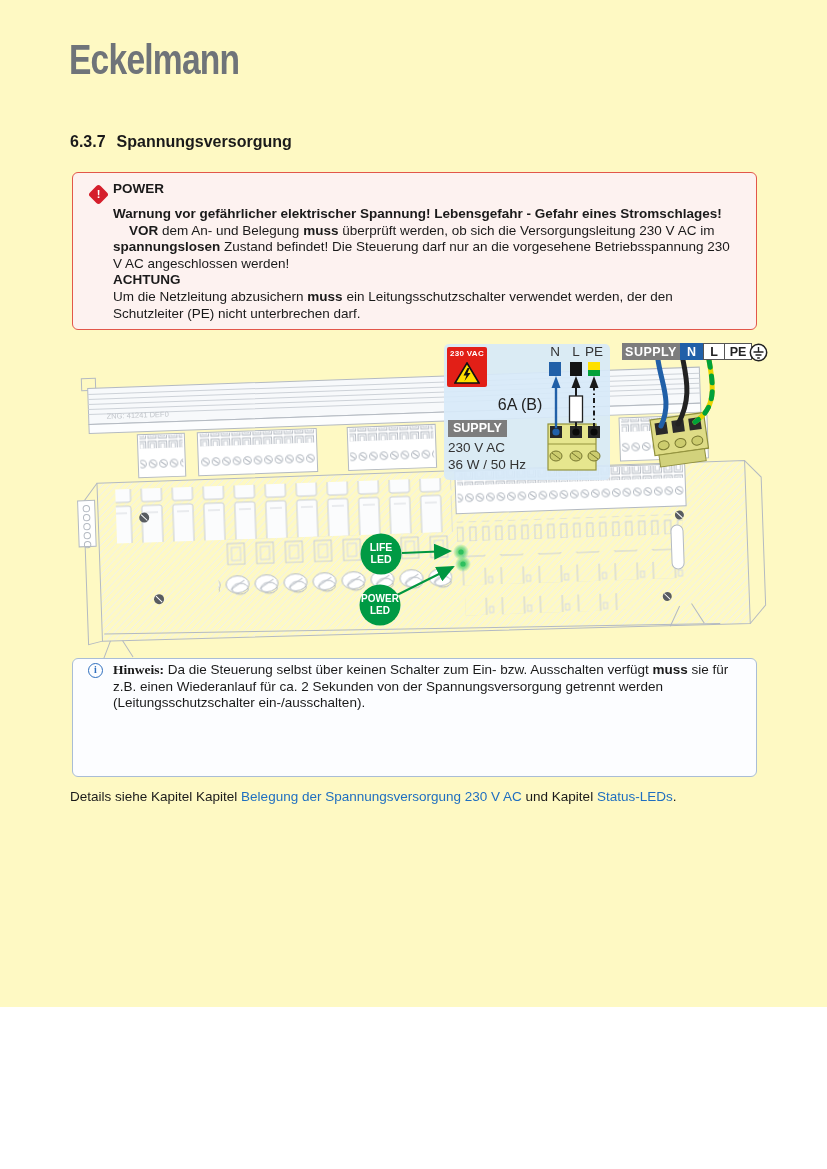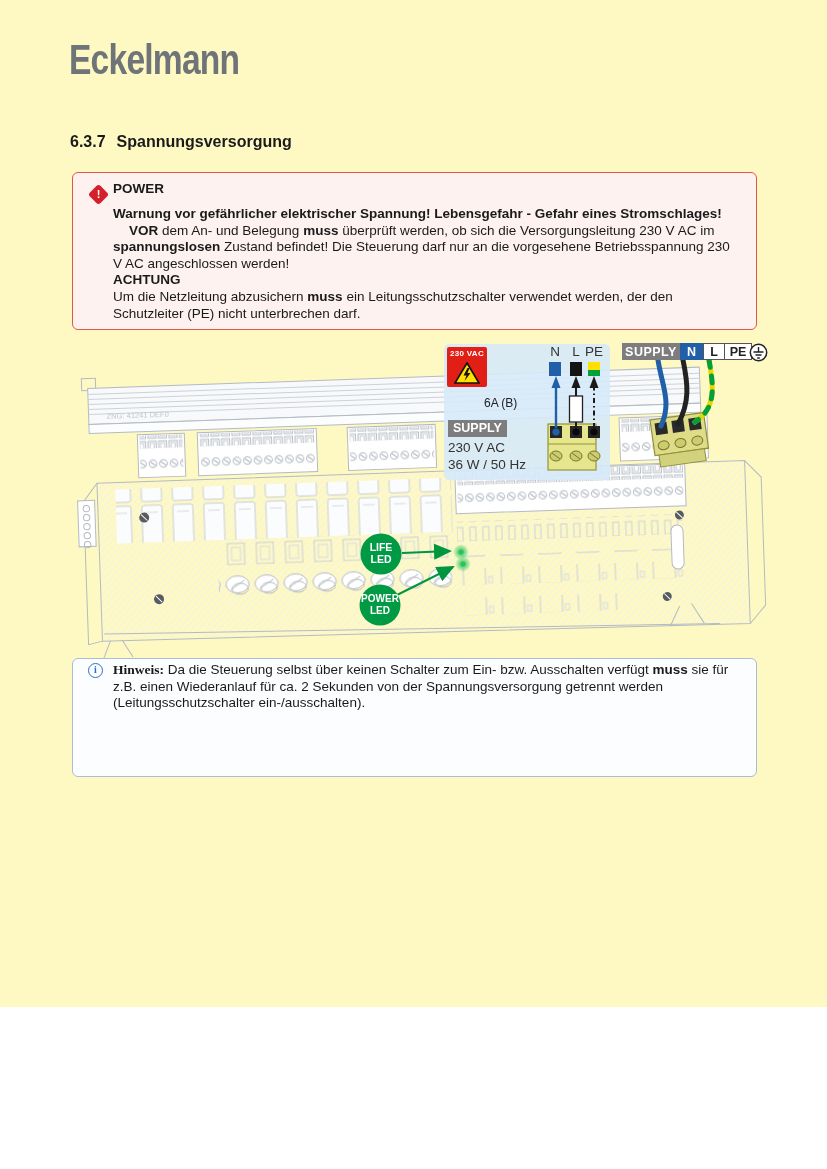--- a/index.html
+++ b/index.html
@@ -37,21 +37,21 @@
 
   .bluepanel { position:absolute; left:444px; top:344px; width:166px; height:136px;
                background:rgba(215,233,248,0.92); border-radius:5px; }
   .sign { position:absolute; left:3px; top:3px; width:40px; height:40px; background:#e21f17; border-radius:2px; }
   .sign .t { position:absolute; left:0; top:2px; width:40px; text-align:center; color:#fff;
              font-size:8px; font-weight:bold; letter-spacing:0.3px; }
   .sign svg { position:absolute; left:7px; bottom:3px; }
   .pinlabel { position:absolute; top:0; width:24px; text-align:center; font-size:13.5px; color:#333; }
   .pinsq { position:absolute; top:18px; width:12px; height:14px; }
   .pe-top { height:8px; background:#ffe000; } .pe-bot { height:6px; background:#00a13a; }
-  .fuse-label { position:absolute; left:40px; top:52px; width:72px; text-align:left; font-size:12px; color:#222; }
+  .fuse-label { position:absolute; left:40px; top:52px; width:72px; text-align:center; font-size:16px; color:#222; }
   .supply-badge { position:absolute; left:4px; top:76px; background:#7d7d7d; color:#fff;
                   font-size:12.5px; font-weight:bold; padding:1px 5px 2px; }
   .volt1 { position:absolute; left:4px; top:96px;  font-size:13.5px; color:#333; }
   .volt2 { position:absolute; left:4px; top:113px; font-size:13.5px; color:#333; }
   .panel-svg { position:absolute; left:0; top:0; }
 
   .supplybar { position:absolute; left:622px; top:343px; height:17px; display:flex; font-size:12.5px; }
   .supplybar .cell { height:17px; display:flex; align-items:center; justify-content:center; }
   .sb-label { width:58px; background:#7d7d7d; color:#fff; font-weight:bold; letter-spacing:0.5px; }
   .sb-n { width:23px; background:#2160a8; color:#fff; font-weight:bold; }
@@ -279,20 +279,21 @@
   </div>
   <svg class="earth" width="19" height="19" viewBox="0 0 19 19">
     <circle cx="9.5" cy="9.5" r="8.2" fill="#ffffff" stroke="#222" stroke-width="1.5"></circle>
     <path d="M9.5,4 V9 M4.5,9 H14.5 M6.5,12 H12.5 M8.2,15 H10.8" stroke="#222" stroke-width="1.4" fill="none"></path>
   </svg>
 
   <div class="notice info"></div>
   <div class="info-icon">i</div>
   <div class="info-body rich"><span style="font-weight: bold; font-family: Liberation Serif, serif;">Hinweis:</span><span> Da die Steuerung selbst über keinen Schalter zum Ein- bzw. Ausschalten verfügt </span><span style="font-weight: bold;">muss</span><span> sie für z.B. einen Wiederanlauf für ca. 2 Sekunden von der Spannungsversorgung getrennt werden (Leitungsschutzschalter ein-/ausschalten).</span></div>
 
+  <div class="details rich"><span>Details siehe Kapitel Kapitel </span><span style="color: rgb(31, 111, 192);">Belegung der Spannungsversorgung 230 V AC</span><span> und Kapitel </span><span style="color: rgb(31, 111, 192);">Status-LEDs</span><span>.</span></div>
 
   <div class="footer">
     <span class="fc">16.05.2023</span>
     <span class="fl">Firmware V1.41 V1</span>
     <span class="fr">88/177</span>
   </div>
 
 </div>
 
 </body></html>

